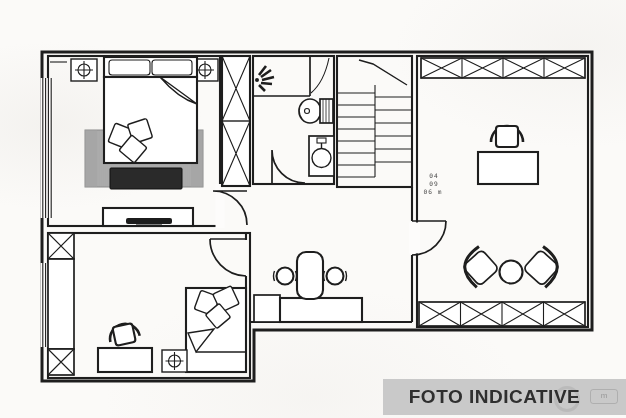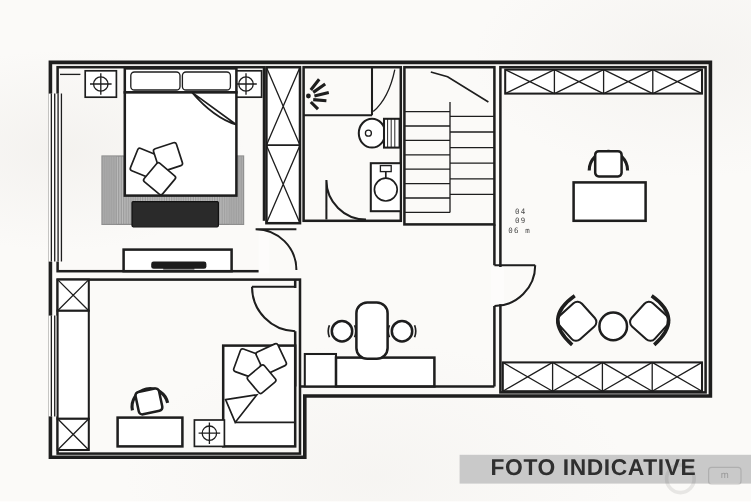--- a/index.html
+++ b/index.html
@@ -13,21 +13,21 @@
     font-family:"Liberation Sans", sans-serif;
   }
   svg{position:absolute;left:0;top:0;}
   .ln{stroke:var(--line,#1e1e1e);fill:none;}
   .fw{stroke:var(--line,#1e1e1e);fill:#ffffff;}
   .fp{fill:#fdfcfb;stroke:none;}
   .w08{stroke-width:.8}.w1{stroke-width:1.1}.w13{stroke-width:1.4}
   .w15{stroke-width:1.7}.w2{stroke-width:2.1}.w25{stroke-width:2.6}.w3{stroke-width:3}
   svg text{font-family:"DejaVu Sans Mono", monospace;fill:var(--dim-text,#4a4a4a);}
   .banner{
-    position:absolute;left:383px;top:379px;width:243px;height:24px;
+    position:absolute;left:383px;top:379px;width:243px;height:36px;
     background:var(--banner-bg,#c9c9c9);
     display:flex;align-items:center;justify-content:center;
     box-sizing:border-box;padding-right:20px;
   }
   .banner-label{
     font-weight:700;font-size:19px;letter-spacing:.5px;
     color:var(--banner-text,#2f2f2f);white-space:nowrap;
   }
   .wm-ring{
     position:absolute;right:46px;top:7px;width:20px;height:20px;border-radius:50%;

